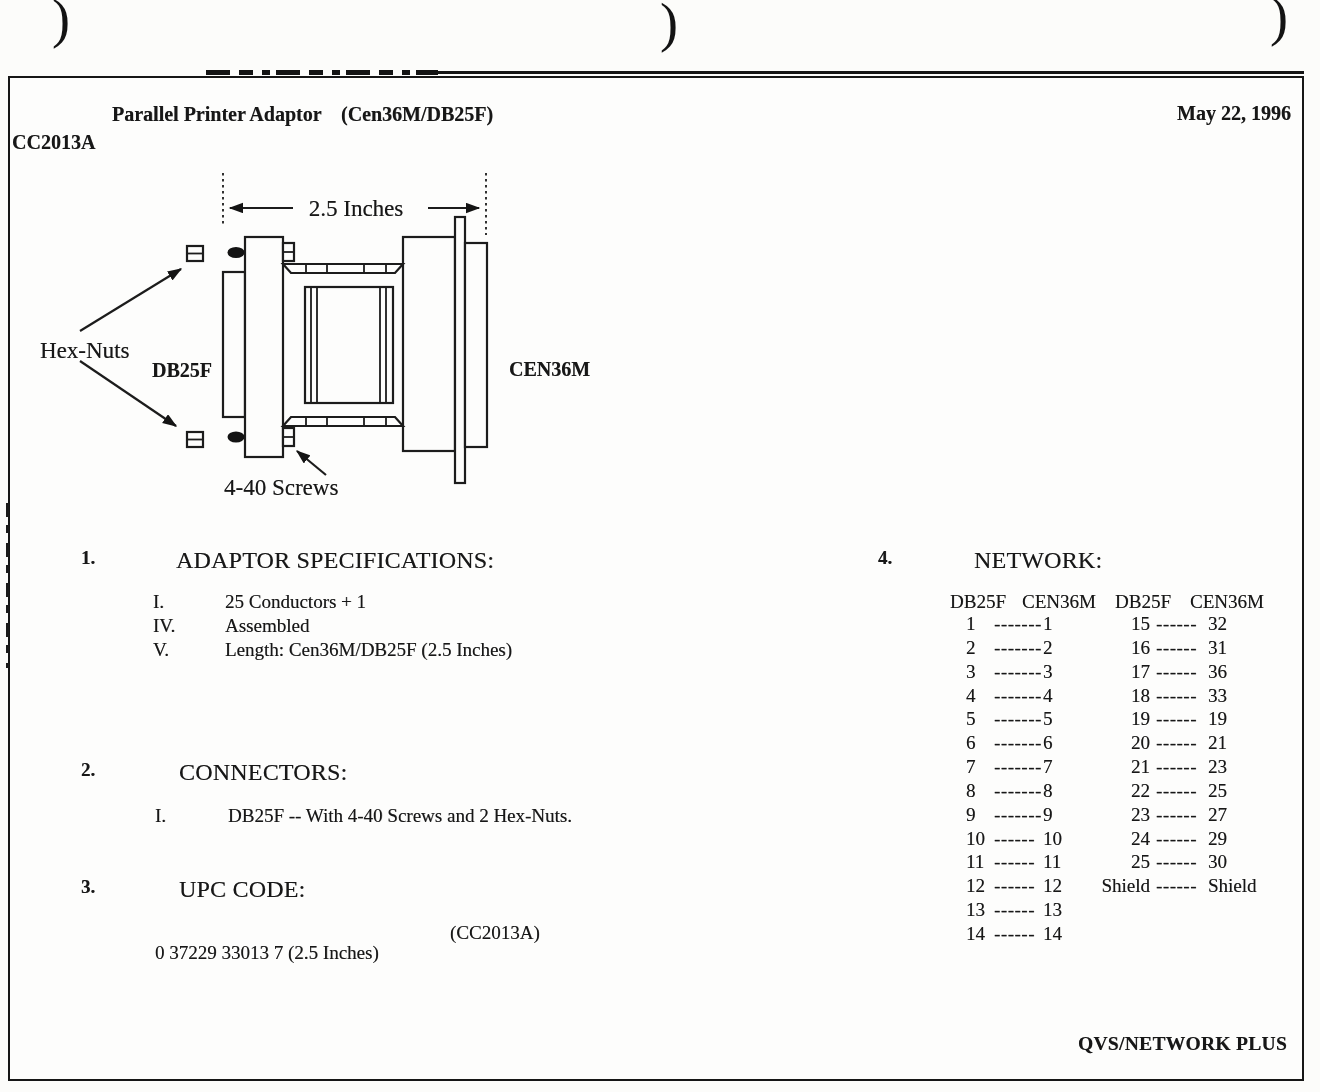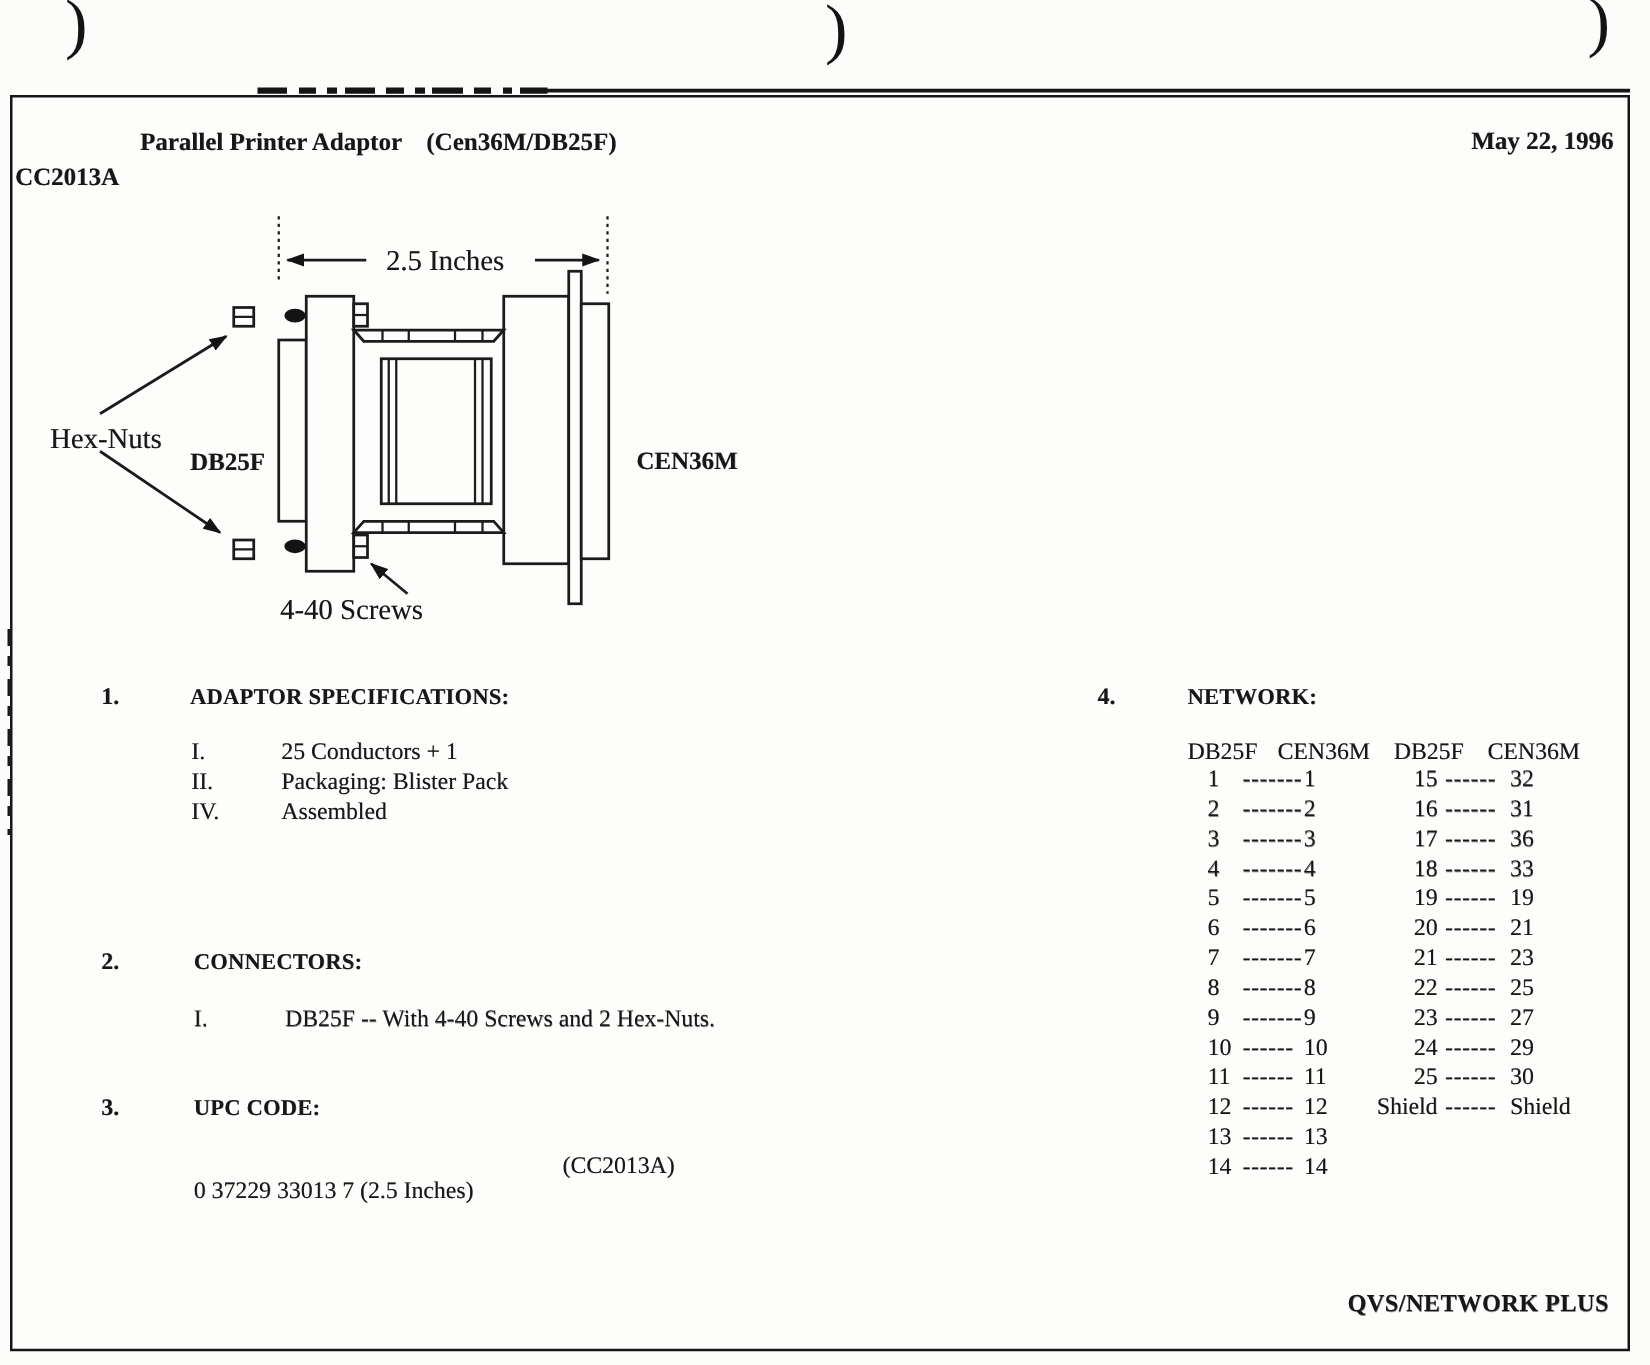--- a/index.html
+++ b/index.html
@@ -25,21 +25,21 @@
   .page-box {
     left:8px; top:76px; width:1292px; height:1001px;
     border:2.5px solid #161616; background:#fdfdfc;
   }
 
   
   .hdr { font-size:20px; font-weight:bold; }
 
   
   .sec-num { font-size:19px; font-weight:bold; }
-  .sec-head { font-size:18px; font-weight:bold; letter-spacing:0.2px; }
+  .sec-head { font-size:24px; font-weight:normal; letter-spacing:0.2px;margin-left:24px; }
   .item-row { line-height:23.9px; font-size:19px; }
   .item-n { display:inline-block; width:72px; }
 
   
   .pin-head { font-size:19px; }
   .pin-row { line-height:23.85px; font-size:19px; }
   .pin-left .pn1 { display:inline-block; width:28px; }
   .pin-left .pnd { display:inline-block; width:49px; letter-spacing:0.5px; }
   .pin-right .pn1 { display:inline-block; width:70px; text-align:right; }
   .pin-right .pnd { display:inline-block; width:46px; margin-left:6px; letter-spacing:0.5px; }
@@ -133,22 +133,22 @@
 <div class="abs dlabel t" style="left:300px; top:196px; width:112px; text-align:center;">2.5 Inches</div>
 <div class="abs dlabel t" style="left:40px; top:338px;">Hex-Nuts</div>
 <div class="abs dlabel-b t" style="left:152px; top:359px;">DB25F</div>
 <div class="abs dlabel-b t" style="left:509px; top:358px;">CEN36M</div>
 <div class="abs dlabel t" style="left:224px; top:475px;">4-40 Screws</div>
 
 <div class="abs sec-num t" style="left:81px; top:547px;">1.</div>
 <div class="abs sec-head t" style="left:152px; top:547px;">ADAPTOR SPECIFICATIONS:</div>
 <div class="abs" style="left:153px; top:590px;" id="spec-items">
     <div class="item-row t"><span class="item-n">I.</span><span>25 Conductors + 1</span></div>
-    <div class="item-row t"><span class="item-n">II.</span><span>Packaging: Blister Pack</span></div>
     <div class="item-row t"><span class="item-n">IV.</span><span>Assembled</span></div>
+    <div class="item-row t"><span class="item-n">V.</span><span>Length: Cen36M/DB25F (2.5 Inches)</span></div>
   </div>
 
 <div class="abs sec-num t" style="left:81px; top:759px;">2.</div>
 <div class="abs sec-head t" style="left:155px; top:759px;">CONNECTORS:</div>
 <div class="abs item-row t" style="left:155px; top:804px;">
   <span class="item-n" style="width:73px;">I.</span><span>DB25F  -- With 4-40 Screws and 2 Hex-Nuts.</span>
 </div>
 
 <div class="abs sec-num t" style="left:81px; top:876px;">3.</div>
 <div class="abs sec-head t" style="left:155px; top:876px;">UPC CODE:</div>

